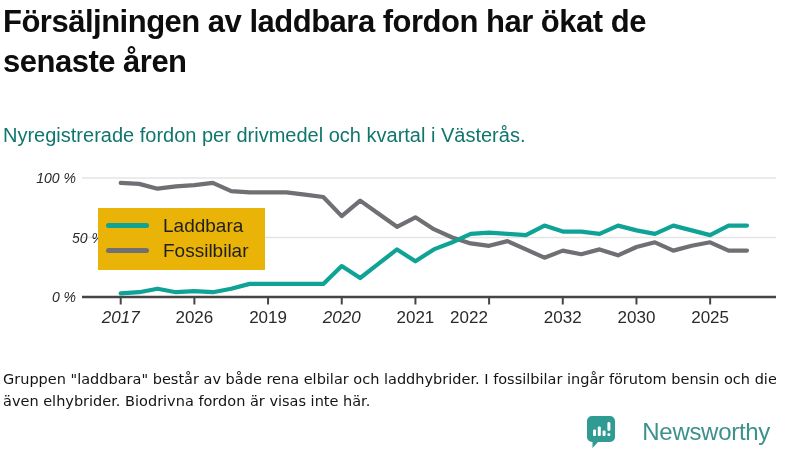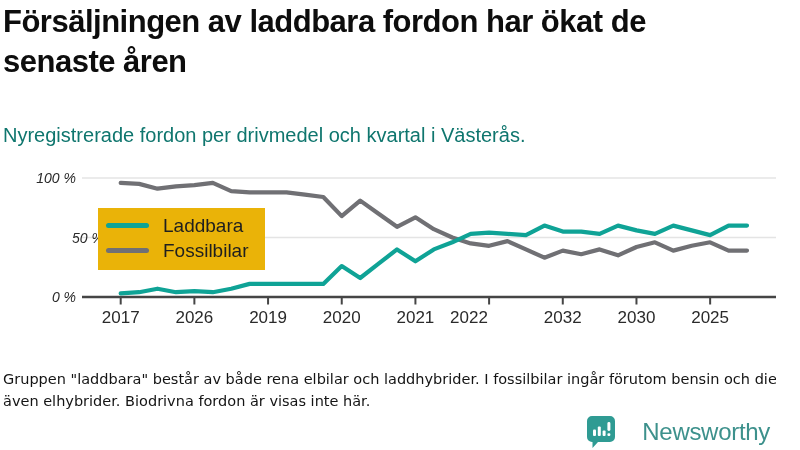--- a/index.html
+++ b/index.html
@@ -53,24 +53,24 @@
     <polyline fill="none" stroke-width="4.2" stroke-linejoin="round" stroke-linecap="round" stroke="#707074" points="120.7,182.8 139.1,183.9 157.5,188.7 176.0,186.3 194.4,185.1 212.8,182.8 231.2,191.1 249.6,192.3 268.1,192.3 286.5,192.3 304.9,194.7 323.3,197.0 341.7,216.1 360.2,200.6 378.6,213.7 397.0,226.8 415.4,217.3 433.8,229.2 452.3,237.5 470.7,243.4 489.1,245.8 507.5,241.1 525.9,249.4 544.4,257.7 562.8,250.6 581.2,254.2 599.6,249.4 618.0,255.3 636.5,247.0 654.9,242.3 673.3,250.6 691.7,245.8 710.1,242.3 728.6,250.6 747.0,250.6"></polyline>
     <polyline fill="none" stroke-width="4.2" stroke-linejoin="round" stroke-linecap="round" stroke="#0fa396" points="120.7,293.4 139.1,292.2 157.5,288.7 176.0,292.2 194.4,291.1 212.8,292.2 231.2,288.7 249.6,283.9 268.1,283.9 286.5,283.9 304.9,283.9 323.3,283.9 341.7,266.1 360.2,278.0 378.6,263.7 397.0,249.4 415.4,261.3 433.8,249.4 452.3,242.3 470.7,233.9 489.1,232.7 507.5,233.9 525.9,235.1 544.4,225.6 562.8,231.6 581.2,231.6 599.6,233.9 618.0,225.6 636.5,230.4 654.9,233.9 673.3,225.6 691.7,230.4 710.1,235.1 728.6,225.6 747.0,225.6"></polyline>
   </svg>
 
   <div id="y-labels">
       <div class="y-tick-label" style="top: 168px;">100 %</div>
       <div class="y-tick-label" style="top: 227.5px; padding-left: 28px;">50 %</div>
       <div class="y-tick-label" style="top: 287px;">0 %</div>
     </div>
   <div id="x-labels">
-      <div class="x-tick-label" style="left: 120.7px;">2017</div>
+      <div class="x-tick-label" style="left: 120.7px; font-style: italic;">2017</div>
       <div class="x-tick-label" style="left: 194.38px;">2026</div>
       <div class="x-tick-label" style="left: 268.06px;">2019</div>
-      <div class="x-tick-label" style="left: 341.74px;">2020</div>
+      <div class="x-tick-label" style="left: 341.74px; font-style: italic;">2020</div>
       <div class="x-tick-label" style="left: 415.42px;">2021</div>
       <div class="x-tick-label" style="left: 469px;">2022</div>
       <div class="x-tick-label" style="left: 562.78px;">2032</div>
       <div class="x-tick-label" style="left: 636.46px;">2030</div>
       <div class="x-tick-label" style="left: 710.14px;">2025</div>
     </div>
 
   <div class="legend">
     <div class="legend-item">
       <span class="legend-swatch" style="background: rgb(15, 163, 150);"></span>

